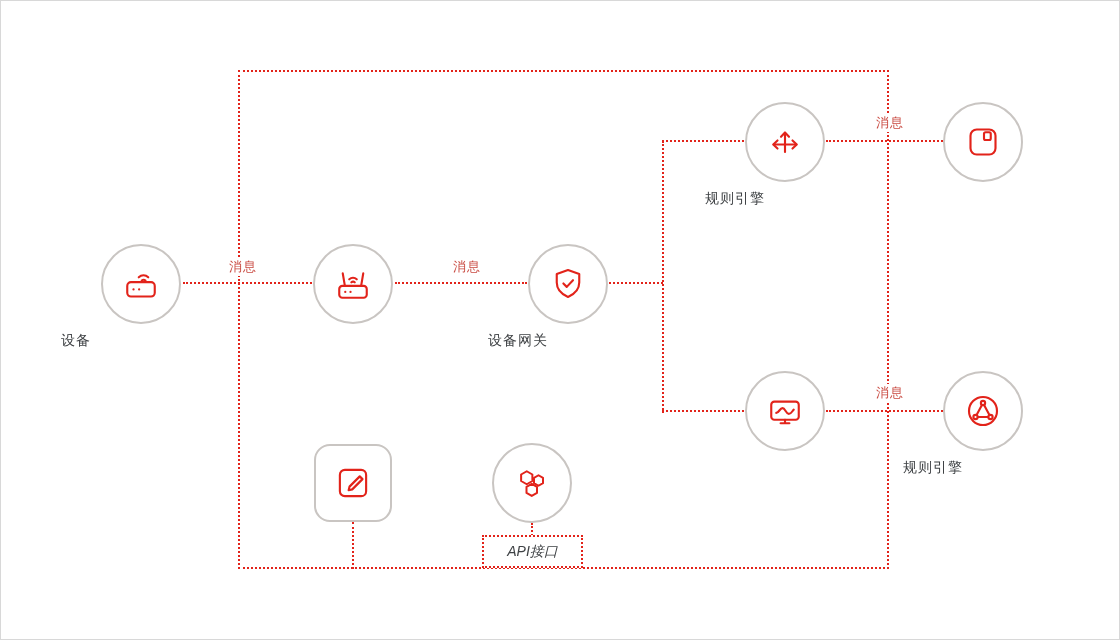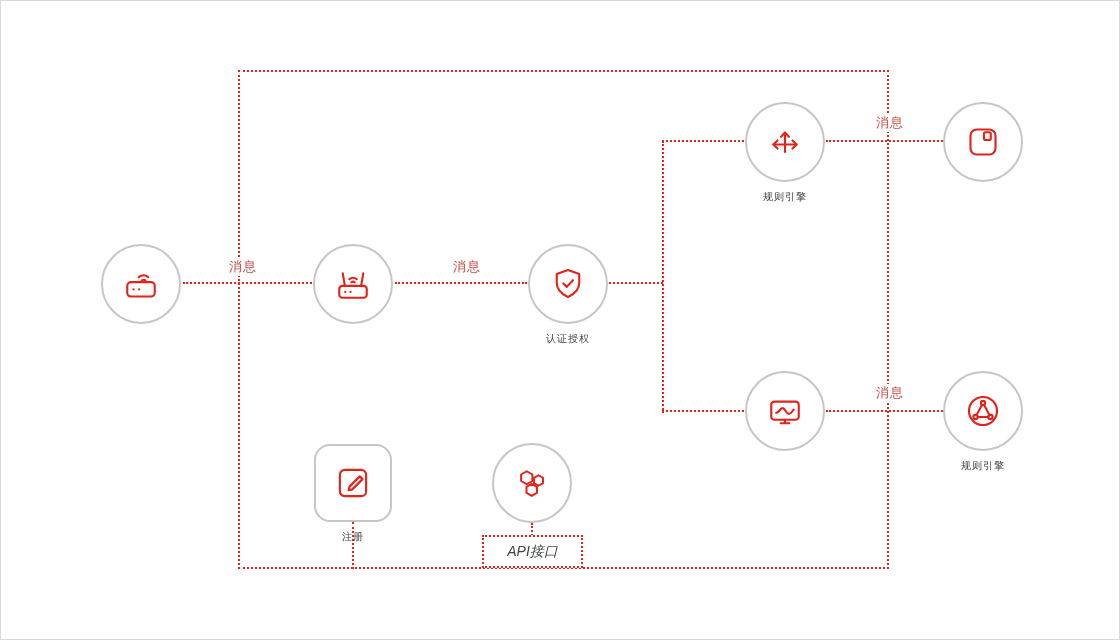--- a/index.html
+++ b/index.html
@@ -28,22 +28,22 @@
     background: #fff; display: flex; align-items: center; justify-content: center;
     color: var(--accent, #e2231a); z-index: 2;
   }
   .node-square {
     position: absolute; width: 78px; height: 78px; box-sizing: border-box;
     border: 2px solid var(--node-border, #c9c5c2); border-radius: 16px;
     background: #fff; display: flex; align-items: center; justify-content: center;
     color: var(--accent, #e2231a); z-index: 2;
   }
   .node-label {
-    position: absolute; width: 160px; text-align: center;
-    font-size: 10px; color: var(--label, #3f4245); z-index: 2; letter-spacing: 1px;
+    position: absolute; width: 160px; text-align: left;
+    font-size: 14px; color: var(--label, #3f4245); z-index: 2; letter-spacing: 1px;
   }
   .msg-label {
     position: absolute; width: 44px; text-align: center;
     font-size: 13px; color: var(--message, #c94a41);
     background: #fff; z-index: 3; letter-spacing: 1px; font-family: Liberation Serif, serif;
   }
   .api-box {
     position: absolute; left: 481px; top: 534px; width: 101px; height: 33px;
     box-sizing: border-box; border: 2px dotted var(--accent, #e2231a); background: #fff;
     display: flex; align-items: center; justify-content: center;
@@ -76,40 +76,41 @@
 
   <div class="node-circle" style="left:100px; top:243px">
     <svg width="40" height="40" viewBox="0 0 32 32" fill="none" stroke="currentColor" stroke-width="1.7" stroke-linecap="round" stroke-linejoin="round">
       <rect x="5" y="14.5" width="22" height="11.5" rx="3"></rect>
       <circle cx="10" cy="20.3" r="0.9" fill="currentColor" stroke="none"></circle>
       <circle cx="14.5" cy="20.3" r="0.9" fill="currentColor" stroke="none"></circle>
       <path d="M14.2 10.6 a5.4 5.4 0 0 1 7.6 0"></path>
       <path d="M16.6 13.2 a2.4 2.4 0 0 1 3 0"></path>
     </svg>
   </div>
+  <div class="node-label" style="left:60px; top:331px">设备</div>
 
   <div class="node-circle" style="left:312px; top:243px">
     <svg width="40" height="40" viewBox="0 0 32 32" fill="none" stroke="currentColor" stroke-width="1.7" stroke-linecap="round" stroke-linejoin="round">
       <rect x="5" y="17.5" width="22" height="9.5" rx="2.5"></rect>
       <circle cx="9.8" cy="22.3" r="0.9" fill="currentColor" stroke="none"></circle>
       <circle cx="14" cy="22.3" r="0.9" fill="currentColor" stroke="none"></circle>
       <line x1="9.5" y1="17.5" x2="7.8" y2="7.5"></line>
       <line x1="22.5" y1="17.5" x2="24.2" y2="7.5"></line>
       <path d="M13 12.2 a4.6 4.6 0 0 1 6 0"></path>
       <path d="M14.7 14.6 a2.1 2.1 0 0 1 2.7 0"></path>
     </svg>
   </div>
 
   <div class="node-circle" style="left:527px; top:243px">
     <svg width="40" height="40" viewBox="0 0 32 32" fill="none" stroke="currentColor" stroke-width="1.7" stroke-linecap="round" stroke-linejoin="round">
       <path d="M16 4.8 L25 8 v6.8 c0 5.8 -3.8 9.3 -9 11.6 c-5.2 -2.3 -9 -5.8 -9 -11.6 V8 Z"></path>
       <path d="M12.3 15.6 l2.7 2.7 l5 -5.3"></path>
     </svg>
   </div>
-  <div class="node-label" style="left:487px; top:331px">认证授权</div>
+  <div class="node-label" style="left:487px; top:331px">设备网关</div>
 
   <div class="node-circle" style="left:744px; top:101px">
     <svg width="40" height="40" viewBox="0 0 32 32" fill="none" stroke="currentColor" stroke-width="1.7" stroke-linecap="round" stroke-linejoin="round">
       <path d="M16 24 V9"></path>
       <path d="M12.8 11.8 L16 8.4 L19.2 11.8"></path>
       <path d="M7 18 H25"></path>
       <path d="M10 14.8 L6.6 18 L10 21.2"></path>
       <path d="M22 14.8 L25.4 18 L22 21.2"></path>
     </svg>
   </div>
@@ -141,21 +142,20 @@
     </svg>
   </div>
   <div class="node-label" style="left:902px; top:458px">规则引擎</div>
 
   <div class="node-square" style="left:313px; top:443px">
     <svg width="40" height="40" viewBox="0 0 32 32" fill="none" stroke="currentColor" stroke-width="1.7" stroke-linecap="round" stroke-linejoin="round">
       <rect x="5.5" y="5.5" width="21" height="21" rx="4"></rect>
       <path d="M13.2 18.9 L21.4 10.7 l2.2 2.2 L15.4 21.1 l-2.9 0.7 Z"></path>
     </svg>
   </div>
-  <div class="node-label" style="left:272px; top:529px">注册</div>
 
   <div class="node-circle" style="left:491px; top:442px">
     <svg width="40" height="40" viewBox="0 0 32 32" fill="none" stroke="currentColor" stroke-width="1.6" stroke-linecap="round" stroke-linejoin="round">
       <path d="M11.8 6.6 L16.3 9.2 L16.3 14.4 L11.8 17 L7.3 14.4 L7.3 9.2 Z"></path>
       <path d="M21.2 9.8 L24.8 11.9 L24.8 16.1 L21.2 18.2 L17.6 16.1 L17.6 11.9 Z"></path>
       <path d="M15.8 16.7 L20 19.1 L20 23.9 L15.8 26.3 L11.6 23.9 L11.6 19.1 Z"></path>
     </svg>
   </div>
   <div class="api-box">
     <span>API接口</span>

